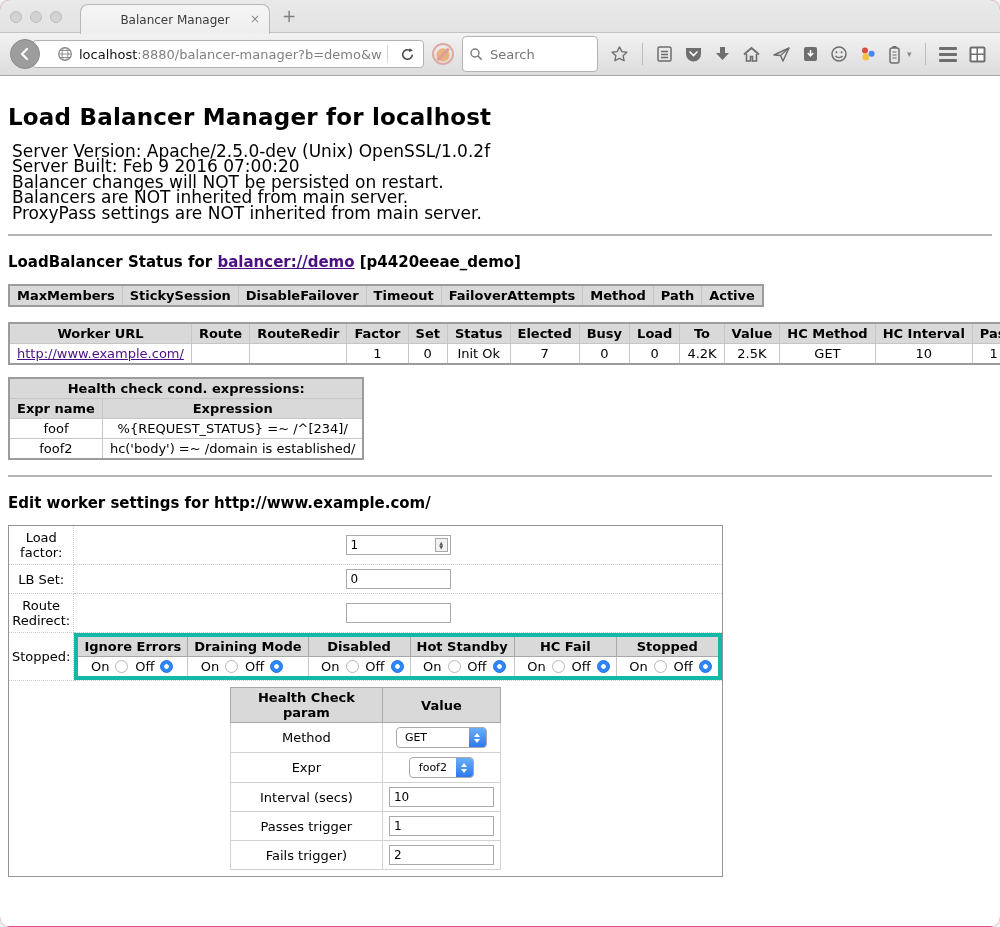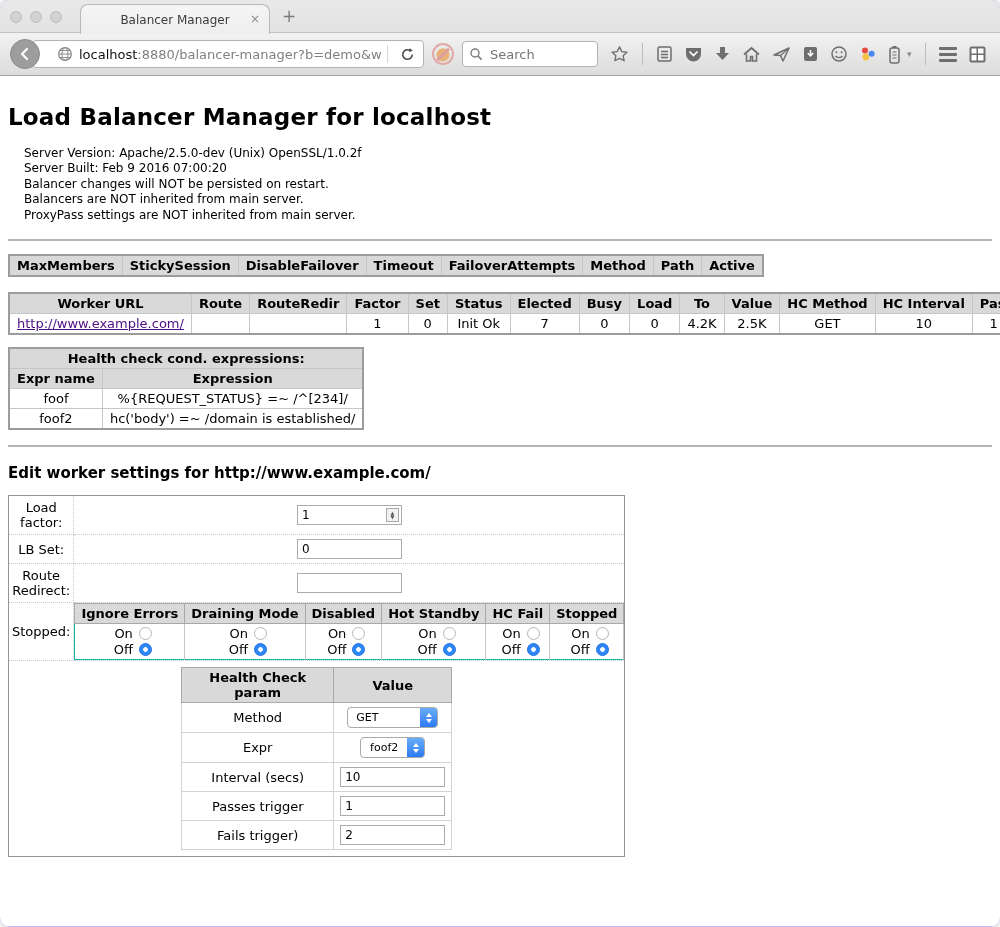--- a/index.html
+++ b/index.html
@@ -1,19 +1,19 @@
 <!DOCTYPE html>
 <html><head>
 <meta charset="utf-8">
 <style>
   * { box-sizing: border-box; }
   html,body { margin:0; padding:0; background:#fff; }
   body { font-family:"DejaVu Sans","Liberation Sans",sans-serif; }
   .window { width:1000px; height:927px; border-radius:10px; overflow:hidden;
-            box-shadow:0 0 6px rgba(0,0,0,.3); background:#c4b5fd; position:relative; }
+            box-shadow:0 0 6px rgba(0,0,0,.3); background:#ec4899; position:relative; }
 
   
   .tabbar { height:33px; background:linear-gradient(#e9e9e9,#e3e3e3); position:relative; border-bottom:1px solid #c2c2c2; }
   .traffic { position:absolute; top:11px; left:10px; display:flex; gap:8px; }
   .traffic span { width:12px; height:12px; border-radius:50%; background:#d2d2d2; border:1px solid #bdbdbd; display:block; }
   .tab { position:absolute; left:80px; top:4px; width:190px; height:30px; background:linear-gradient(#f5f5f5,#eeeeee);
          border:1px solid #b8b8b8; border-bottom:none; border-radius:8px 8px 0 0; z-index:2;
          display:flex; align-items:center; justify-content:center; font-size:12px; color:#3c3c3c; }
   .tab .close { position:absolute; right:9px; top:7px; font-size:12px; color:#8b8b8b; cursor:default; }
   .newtab { position:absolute; left:282px; top:8px; font-size:17px; color:#7d7d7d; line-height:17px; }
@@ -25,35 +25,35 @@
             display:flex; align-items:center; padding-left:22px; overflow:hidden; }
   .urlbar .globe { margin:0 6px 0 2px; flex:0 0 auto; display:flex; }
   .urltext { flex:1; font-size:13px; white-space:nowrap; overflow:hidden; }
   .urltext .domain { color:#111; }
   .urltext .rest { color:#808080; }
   .urlbar .divider { width:1px; height:18px; background:#d7d7d7; margin:0 4px; }
   .reload { padding:0 8px; display:flex; }
   .blocked { width:22px; height:22px; border-radius:50%; border:2px solid #e0a9a6; position:relative; flex:0 0 auto;
              background:radial-gradient(circle at 50% 55%, #e9b27a 0 6px, transparent 7px); }
   .blocked::after { content:""; position:absolute; left:1px; top:8px; width:16px; height:2.5px; background:#dc9f9b; transform:rotate(-45deg); }
-  .searchbar { height:26px; flex:0 0 136px; background:#fff; border:1px solid #b3b3b3; border-radius:4px;
+  .searchbar { height:36px; flex:0 0 136px; background:#fff; border:1px solid #b3b3b3; border-radius:4px;
                display:flex; align-items:center; padding:0 6px; gap:5px; }
   .searchbar input { border:none; outline:none; width:90px; font-size:13px; color:#333; background:transparent;
                      font-family:"DejaVu Sans","Liberation Sans",sans-serif; }
   .navicons { display:flex; align-items:center; gap:11px; margin-left:4px; }
   .navicon { display:flex; align-items:center; }
   .caret { font-size:9px; color:#8b8b8b; margin-left:-5px; }
   .vsep { width:1px; height:22px; background:#bdbdbd; margin:0 2px; }
   .hamburger { display:flex; flex-direction:column; gap:3px; }
   .hamburger i { width:18px; height:3px; background:#6e6e6e; border-radius:1px; display:block; }
 
   
   .content { background:#fff; height:850px; padding:0 8px; overflow:hidden; color:#000; }
   h1 { font-size:23px; margin:28px 0 14px; letter-spacing:.2px; }
-  .server-info { font-size:12px; line-height:15.4px; margin:16px; }
+  .server-info { font-size:17px; line-height:15.4px; margin:4px; }
   hr { border:none; height:2px; background:#b5b5b5; margin:13px 0; }
   h3 { font-size:15px; margin:17px 0 13px; }
   h3 a { color:#4b0f82; }
 
   table.datatbl { border-collapse:collapse; border:2px solid #9c9c9c; font-size:13px; margin-bottom:15px; }
   table.datatbl th, table.datatbl td { border:1px solid #c6c6c6; padding:2px 7px; text-align:center; white-space:nowrap; }
   table.datatbl th { background:#d9d9d9; }
   td.left { text-align:left; }
   a.visited { color:#4b0f82; }
 
@@ -63,24 +63,24 @@
   .lblcell { width:100px; text-align:center; }
   .inpcell { text-align:center; }
   input.fld { height:20px; width:105px; border:1px solid #ababab; font-size:12px; padding:0 4px;
               font-family:"DejaVu Sans","Liberation Sans",sans-serif; }
   .numwrap { position:relative; display:inline-block; }
   .numwrap input { padding-right:18px; }
   .spinner { position:absolute; right:3px; top:3px; width:13px; height:14px; border:1px solid #a8a8a8; background:#f2f2f2;
              display:flex; flex-direction:column; align-items:center; justify-content:center; line-height:4px; }
   .spinner i { font-size:5px; color:#555; font-style:normal; display:block; }
 
-  table.statustbl { border-collapse:collapse; border:1px solid #14b8a6; width:100%; font-size:13px; }
+  table.statustbl { border-collapse:collapse; border:4px solid #14b8a6; width:100%; font-size:13px; }
   table.statustbl th { background:#d9d9d9; border:1px solid #a8a8a8; padding:2px 6px; white-space:nowrap; }
   table.statustbl td { border-right:1px solid #c6c6c6; padding:2px 6px; }
-  .radio-col { display:flex; flex-direction:column; align-items:center; gap:1px; }
+  .radio-col { display:flex; flex-direction:row; align-items:center; gap:1px; }
   .radio-line { display:flex; align-items:center; gap:6px; width:44px; justify-content:flex-end; }
   input.macradio { appearance:none; -webkit-appearance:none; width:13px; height:13px; margin:0; border-radius:50%;
                    border:1px solid #b6b6b6; background:#fff; }
   input.macradio:checked { border:1px solid #2374e0;
                    background:radial-gradient(circle, #ffffff 0 2px, #2e86f7 2.6px 100%); }
 
   table.hctbl { border-collapse:collapse; border:1px solid #949494; margin:2px auto; font-size:13px; }
   table.hctbl th { background:#d9d9d9; border:1px solid #a8a8a8; padding:2px 10px;margin-top:48px; }
   table.hctbl td { border:1px solid #d2d2d2; padding:4px 6px; text-align:center; }
   .hclabel { width:152px; }
@@ -237,20 +237,21 @@
     <p class="server-info">
       <span>Server Version: Apache/2.5.0-dev (Unix) OpenSSL/1.0.2f</span><br>
       <span>Server Built: Feb 9 2016 07:00:20</span><br>
       <span>Balancer changes will NOT be persisted on restart.</span><br>
       <span>Balancers are NOT inherited from main server.</span><br>
       <span>ProxyPass settings are NOT inherited from main server.</span>
     </p>
 
     <hr>
 
+    <h3><span>LoadBalancer Status for </span><a href="#" class="visited">balancer://demo</a><span> [p4420eeae_demo]</span></h3>
 
     <table class="datatbl">
       <tbody>
           <tr>
         <th>MaxMembers</th>
         <th>StickySession</th>
         <th>DisableFailover</th>
         <th>Timeout</th>
         <th>FailoverAttempts</th>
         <th>Method</th>

